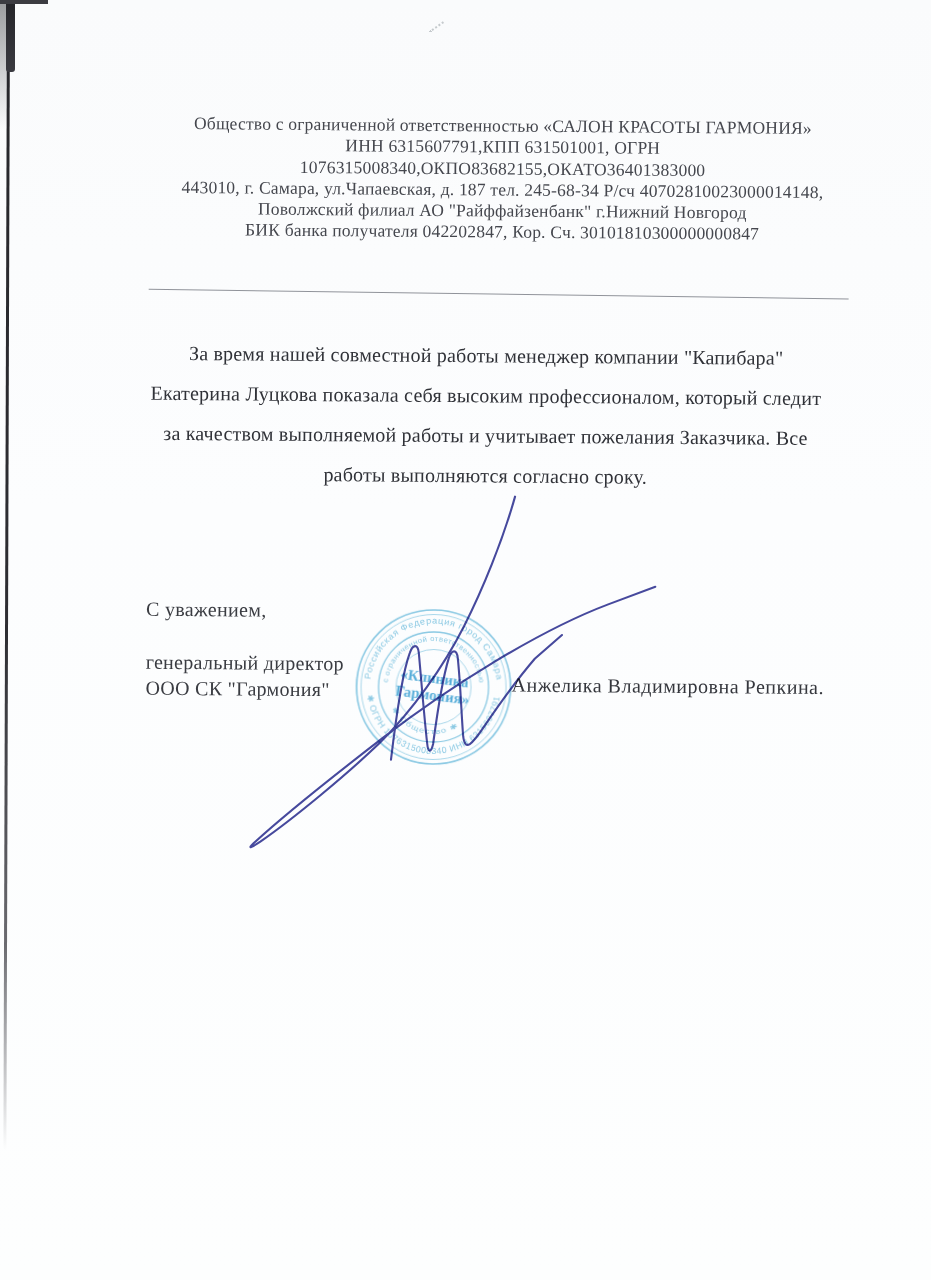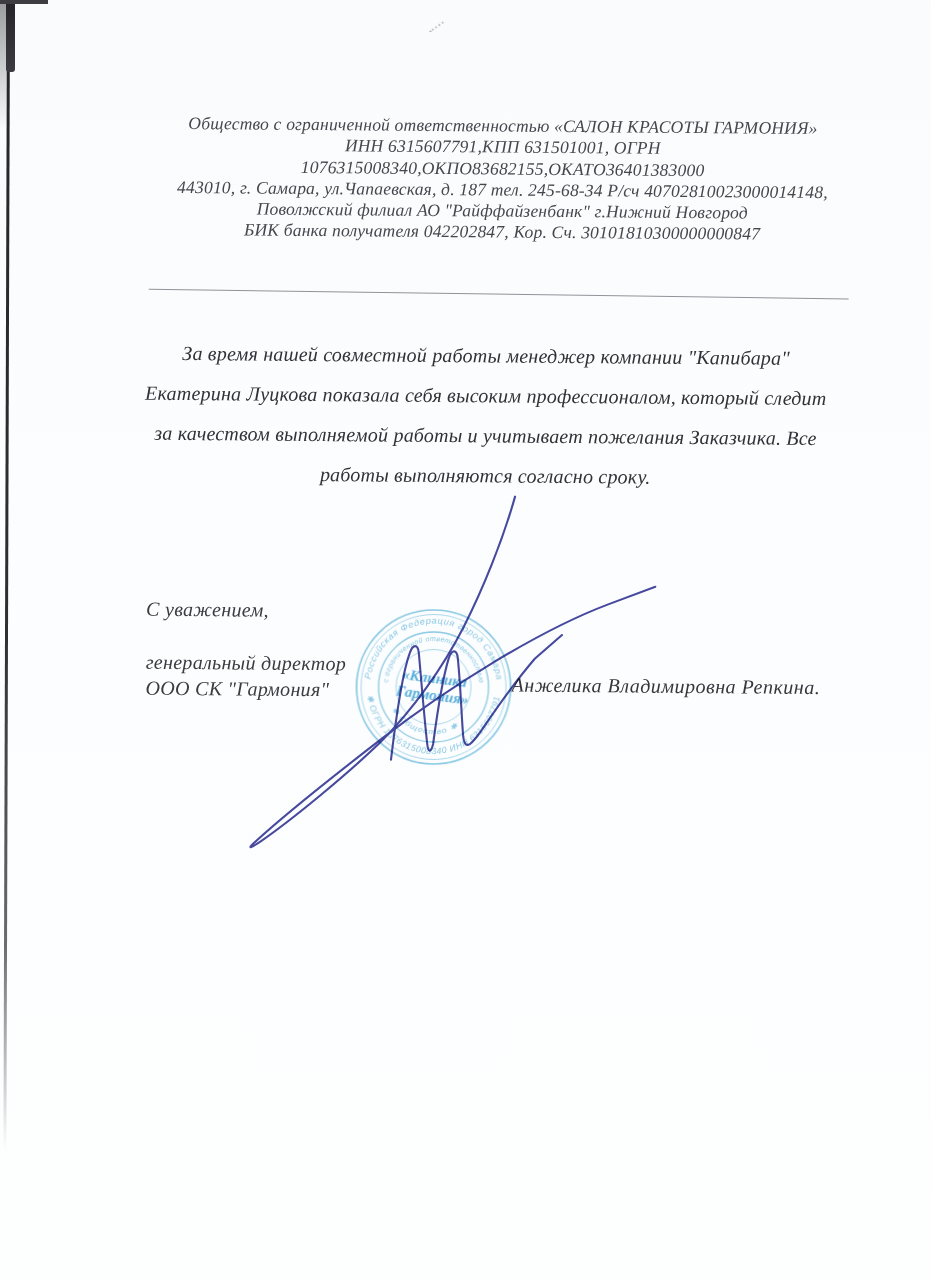--- a/index.html
+++ b/index.html
@@ -3,21 +3,20 @@
 <meta charset="utf-8">
 <style>
   html,body{margin:0;padding:0;}
   .page{
     position:relative;
     width:931px;height:1280px;
     background:linear-gradient(180deg,#fafbfc 0%,#fcfdfe 40%,#fdfefe 100%);
     overflow:hidden;
     font-family:"Liberation Serif","DejaVu Serif",serif;
     color:#33353a;
-    font-style:italic;
   }
   .content{
     position:absolute;left:0;top:0;width:931px;height:1280px;
     transform:rotate(0.45deg);
     transform-origin:180px 120px;
   }
   .letterhead{
     position:absolute;left:140px;top:113px;width:726px;
     text-align:center;
     font-size:17.5px;line-height:21.3px;

